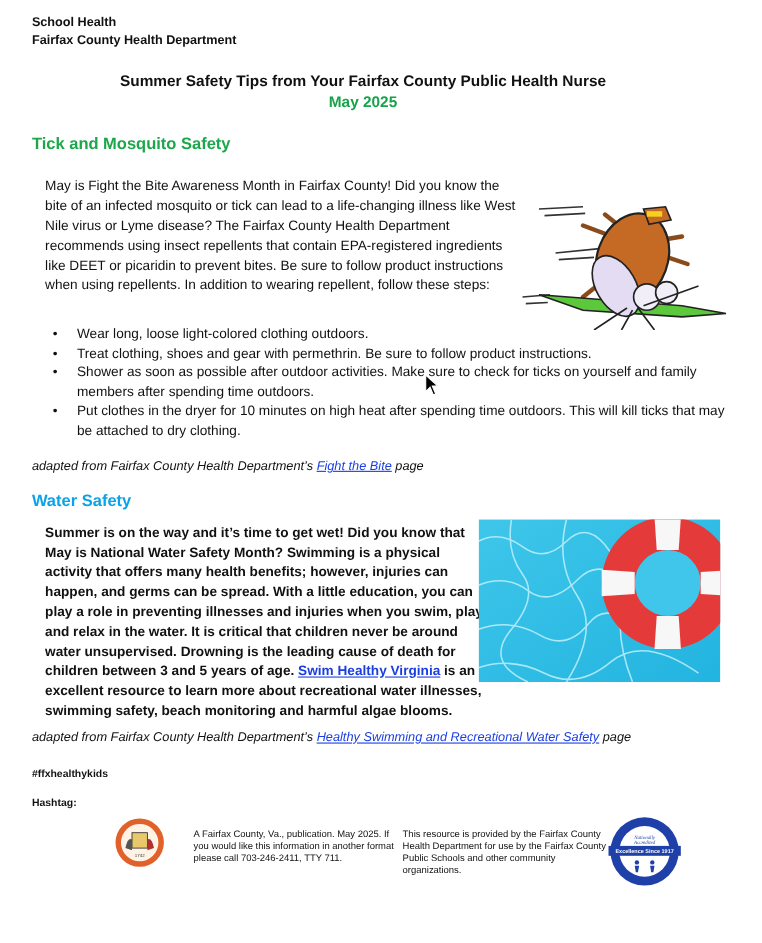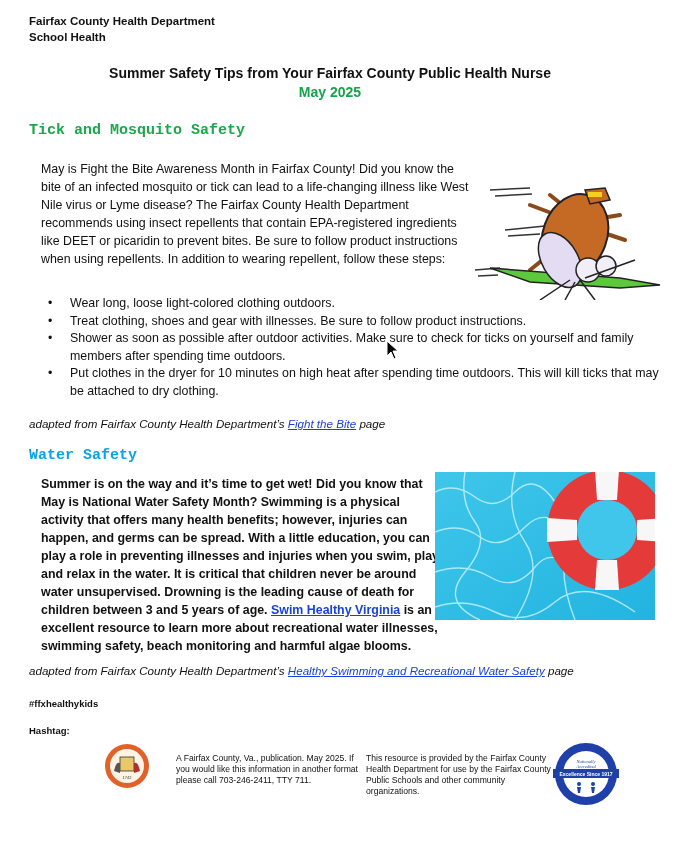--- a/index.html
+++ b/index.html
@@ -2,21 +2,21 @@
 <html><head>
 <meta charset="utf-8">
 <style>
   html, body { margin:0; padding:0; background:#ffffff; }
   body { width:693px; height:857px; position:relative; overflow:hidden;
          font-family:"Liberation Sans", "DejaVu Sans", sans-serif; color:#111; }
   .abs { position:absolute; }
   .org { left:29px; top:13px; font-size:11.5px; font-weight:bold; line-height:16px; }
   .title { left:0; width:660px; top:64px; text-align:center; font-size:14px; font-weight:bold; line-height:19px; }
   .title .month { color:#16a34a; }
-  h2 { margin:0; font-size:15px; font-weight:bold;font-family:Liberation Mono, monospace; }
+  h2 { margin:0; font-size:15px; font-weight:bold; }
   .h-tick { left:29px; top:122px; color:#1aa84b; }
   .h-water { left:29px; top:447px; color:#0aa3e8; }
   .para { font-size:12.4px; line-height:18px;margin-left:12px; }
   .p-tick { left:29px; top:160px; width:430px; }
   .p-water { left:29px; top:475px; width:405px;font-weight:bold; }
   ul.steps { margin:0; padding:0; list-style:none; left:48px; top:295px; width:625px; }
   ul.steps li { position:relative; padding-left:22px; font-size:12.4px; line-height:17.5px; margin-bottom:0; }
   ul.steps li .dot { position:absolute; left:0; top:0; }
   .credit { font-size:11.6px; font-style:italic; }
   .credit-1 { left:29px; top:417px; }
@@ -29,22 +29,22 @@
   .bug-img { left:470px; top:160px; width:210px; height:140px; }
   .pool-img { left:435px; top:472px; width:220px; height:148px; overflow:hidden; }
   .seal-left { left:104px; top:743px; width:46px; height:46px; }
   .seal-right { left:553px; top:741px; width:66px; height:66px; }
   .cursor { left:386px; top:340px; width:14px; height:20px; }
 </style>
 </head>
 <body>
 
 <div class="abs org">
+  <div>School Health</div>
   <div>Fairfax County Health Department</div>
-  <div>School Health</div>
 </div>
 
 <div class="abs title">
   <div>Summer Safety Tips from Your Fairfax County Public Health Nurse</div>
   <div class="month">May 2025</div>
 </div>
 
 <h2 class="abs h-tick">Tick and Mosquito Safety</h2>
 
 <div class="abs para p-tick">May is Fight the Bite Awareness Month in Fairfax County! Did you know the bite of an infected mosquito or tick can lead to a life-changing illness like West Nile virus or Lyme disease? The Fairfax County Health Department recommends using insect repellents that contain EPA-registered ingredients like DEET or picaridin to prevent bites. Be sure to follow product instructions when using repellents. In addition to wearing repellent, follow these steps:</div>
@@ -65,21 +65,21 @@
     <circle cx="118" cy="110" r="12" fill="#f1eef8" stroke="#222" stroke-width="1.5"></circle>
     <circle cx="136" cy="106" r="10" fill="#f1eef8" stroke="#222" stroke-width="1.5"></circle>
     <g stroke="#222" stroke-width="1.5">
       <path d="M100 120 L70 140 M105 122 L95 140 M110 120 L125 140 M115 118 L165 100"></path>
     </g>
   </svg>
 </div>
 
 <ul class="abs steps">
   <li><span class="dot">•</span><span>Wear long, loose light-colored clothing outdoors.</span></li>
-  <li><span class="dot">•</span><span>Treat clothing, shoes and gear with illnesses. Be sure to follow product instructions.</span></li>
+  <li><span class="dot">•</span><span>Treat clothing, shoes and gear with permethrin. Be sure to follow product instructions.</span></li>
   <li><span class="dot">•</span><span>Shower as soon as possible after outdoor activities. Make sure to check for ticks on yourself and family members after spending time outdoors.</span></li>
   <li><span class="dot">•</span><span>Put clothes in the dryer for 10 minutes on high heat after spending time outdoors. This will kill ticks that may be attached to dry clothing.</span></li>
 </ul>
 
 <div class="abs credit credit-1">
   <span>adapted from Fairfax County Health Department’s </span><a class="link" href="#">Fight the Bite</a><span> page</span>
 </div>
 
 <h2 class="abs h-water">Water Safety</h2>
 

